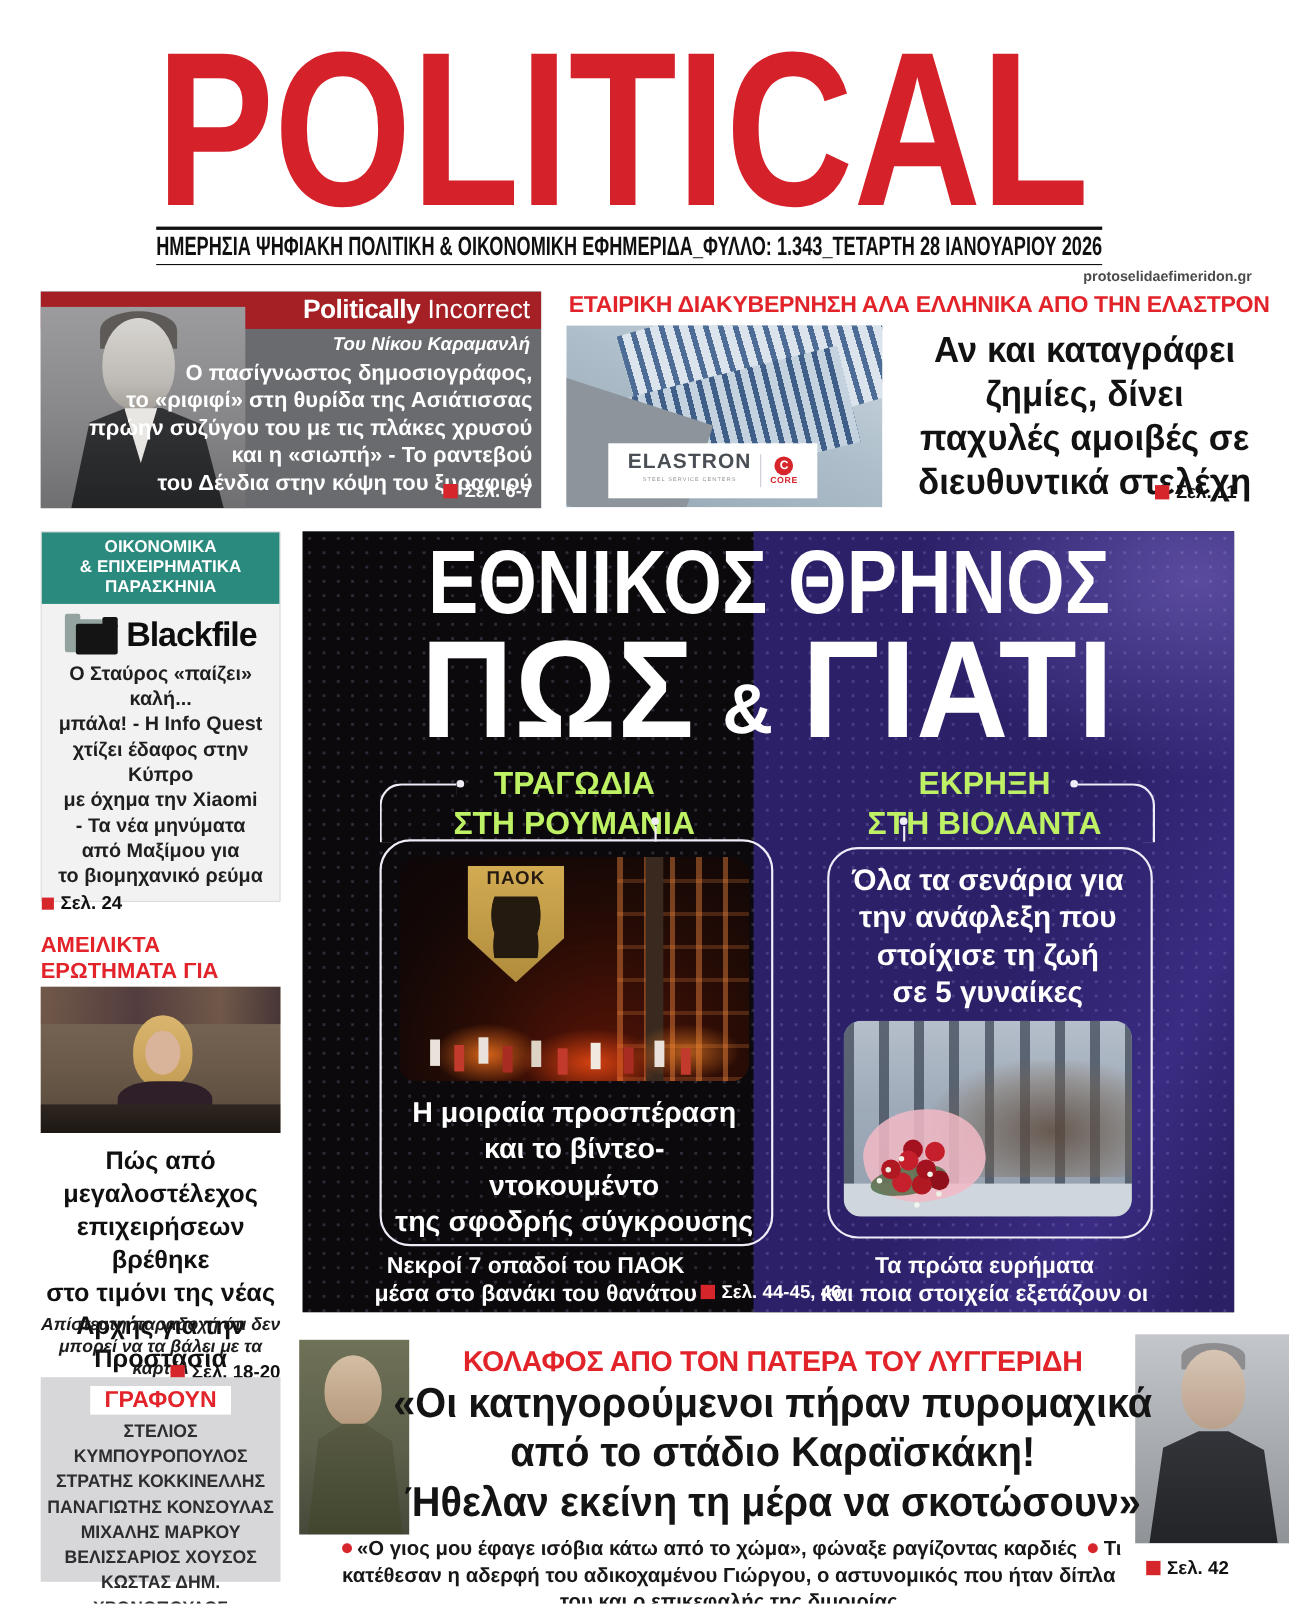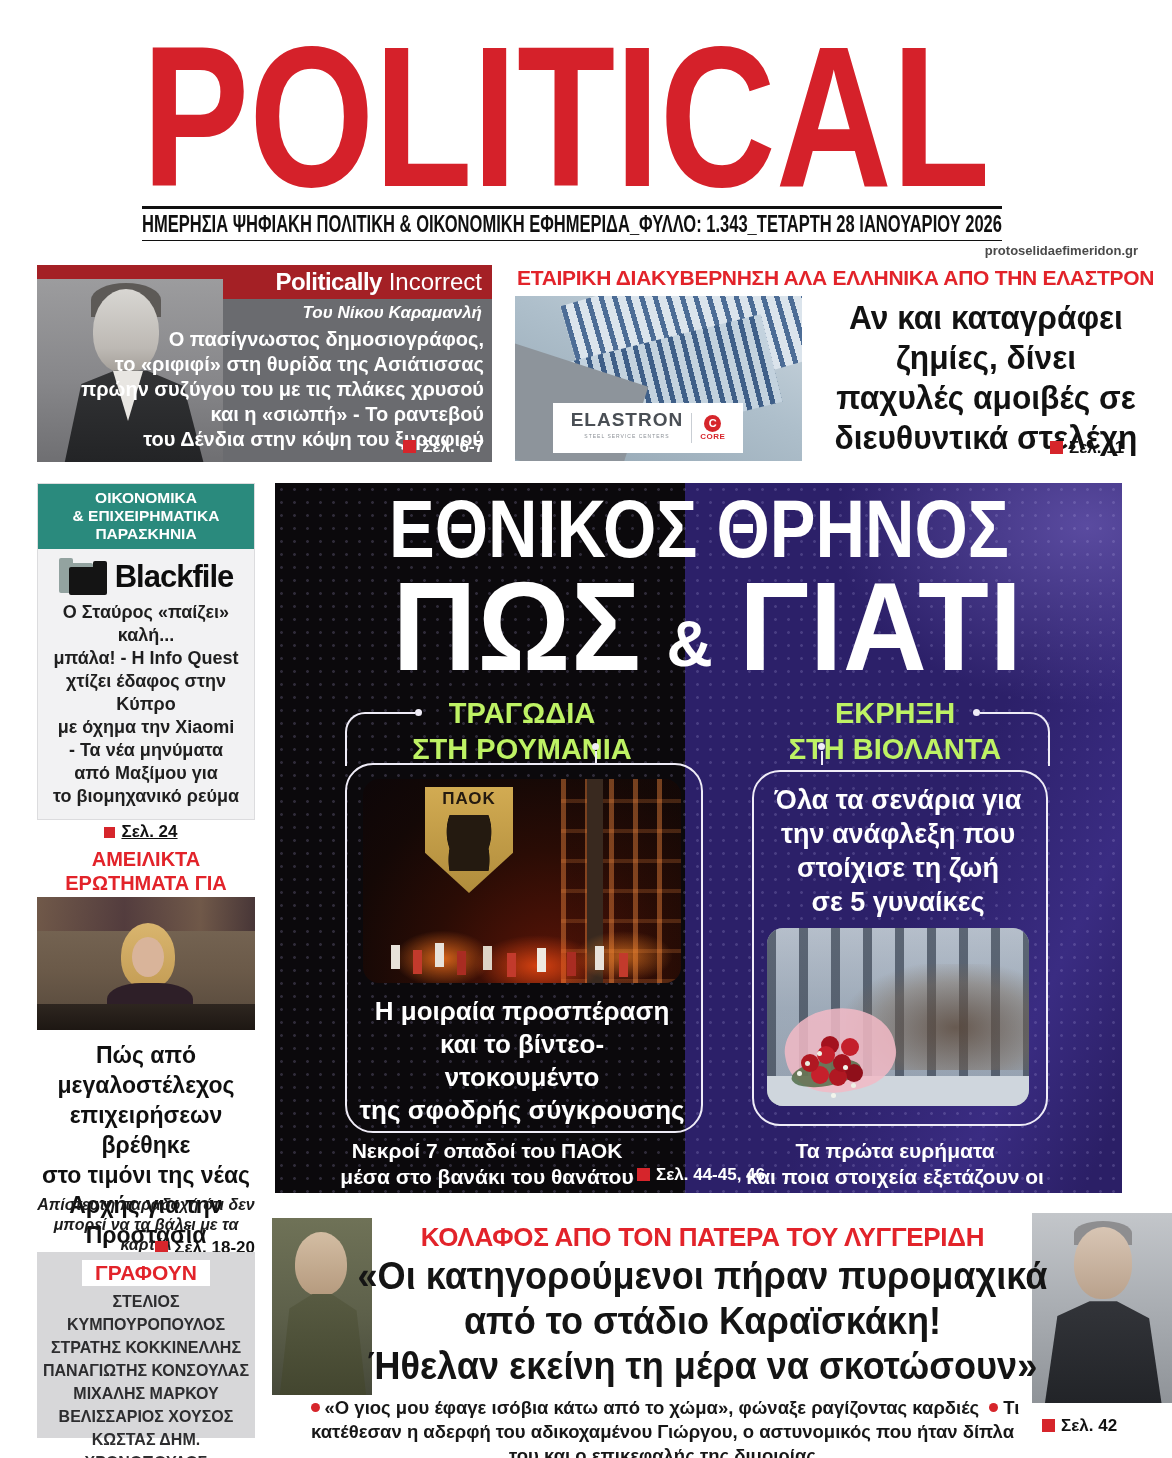--- a/index.html
+++ b/index.html
@@ -45,43 +45,43 @@
   .eco{left:37px;top:483px;width:218px;height:337px;background:#f2f2f3;border:1px solid #dcdcde;box-sizing:border-box;}
   .eco-head{background:#2a8a7d;color:#fff;font-weight:bold;text-align:center;font-size:15.5px;line-height:18px;padding:5px 0 6px;}
   .bf-row{display:flex;align-items:center;justify-content:center;gap:6px;margin:8px 0 4px;}
   .bf-icon{position:relative;width:50px;height:40px;}
   .bf-back{position:absolute;left:0;top:6px;width:34px;height:30px;background:#93a3a0;border-radius:2px;}
   .bf-backtab{position:absolute;left:0;top:1px;width:14px;height:8px;background:#93a3a0;border-radius:2px 2px 0 0;}
   .bf-front{position:absolute;left:10px;top:10px;width:38px;height:28px;background:#141414;border-radius:2px;}
   .bf-fronttab{position:absolute;left:34px;top:4px;width:14px;height:9px;background:#141414;border-radius:2px 2px 0 0;}
   .bf-name{font-weight:bold;font-size:31px;color:#0d0d0d;letter-spacing:-1px;}
   .eco-text{text-align:center;font-weight:bold;font-size:18px;line-height:23px;color:#1f1f1f;}
-  .eco-ref{text-align:center;padding-right:10px;margin-top:14px;text-decoration:underline;}
+  .eco-ref{text-align:left;padding-right:10px;margin-top:3px;}
   .eco-foot{position:absolute;left:-1px;bottom:-1px;width:220px;background:#101010;color:#fff;text-align:center;font-weight:bold;font-size:16px;line-height:21px;padding:3px 0 4px;}
   
-  .ts-kicker{left:37px;top:847px;width:218px;text-align:center;color:#e2232a;font-weight:bold;font-size:20px;line-height:24px;}
+  .ts-kicker{left:37px;top:847px;width:218px;text-align:left;color:#e2232a;font-weight:bold;font-size:20px;line-height:24px;}
   .ts-photo{left:37px;top:897px;width:218px;height:133px;background:linear-gradient(180deg,#7b6a58 0%,#6b5a49 55%,#54473a 100%);overflow:hidden;}
   .ts-blur{position:absolute;left:0;top:0;width:100%;height:34px;background:linear-gradient(90deg,#6e5546,#4a3238 40%,#6e5546 75%,#3c2a30);opacity:.8;}
   .ts-bench{position:absolute;left:0;bottom:0;width:100%;height:26px;background:linear-gradient(180deg,#2e2620,#1d1713);}
   .ts-hair{position:absolute;left:84px;top:26px;width:54px;height:66px;border-radius:50% 50% 45% 45%;background:linear-gradient(180deg,#d9b56e,#c49d55);}
   .ts-face{position:absolute;left:95px;top:40px;width:32px;height:40px;border-radius:50%;background:#d9b49a;}
   .ts-top{position:absolute;left:70px;top:86px;width:86px;height:40px;border-radius:40% 40% 0 0;background:#2e1f28;}
   .ts-head{left:37px;top:1040px;width:218px;text-align:center;font-weight:bold;color:#101010;font-size:23px;line-height:30px;}
   .ts-sub{left:37px;top:1195px;width:218px;text-align:center;font-weight:bold;color:#1c1c1c;font-size:16px;line-height:20px;font-style:italic;}
   .ts-ref{left:37px;top:1238px;width:218px;text-align:right;}
   
   .gr-box{left:37px;top:1252px;width:218px;height:186px;background:#d7d7d9;}
   .gr-title{width:128px;margin:8px auto 4px;background:#fff;text-align:center;color:#e2232a;font-weight:bold;font-size:21px;padding:1px 0;}
   .gr-names{text-align:center;font-weight:bold;color:#2d2d2f;font-size:16.5px;line-height:23px;transform:scaleX(0.97);}
   
   .main{left:275px;top:483px;width:847px;height:710px;overflow:hidden;background:#0b090c;}
   .main-right{position:absolute;left:410px;top:0;width:437px;height:100%;background:radial-gradient(ellipse 420px 300px at 92% 6%, #5a4ba0 0%, rgba(90,75,160,0) 60%),linear-gradient(115deg,#2c2069 55%,#3a2c82 78%,#2b1f66 95%);}
   .dots{position:absolute;left:0;top:0;width:100%;height:100%;background-image:radial-gradient(rgba(190,180,235,0.20) 1.2px,transparent 1.6px);background-size:13px 13px;}
   .m-title{left:0;top:8px;width:847px;text-align:center;}
-  .m-big{left:0;top:84px;width:847px;display:flex;align-items:center;justify-content:center;gap:14px;color:#fff;padding-left:10px;}
+  .m-big{left:0;top:84px;width:847px;display:flex;align-items:center;justify-content:center;gap:14px;color:#fff;}
   .m-big .w{font-weight:bold;font-size:126px;line-height:120px;letter-spacing:1px;transform:scaleX(0.92);}
   .m-big .amp{font-weight:bold;font-size:64px;margin-top:34px;}
   .kicker2{position:absolute;text-align:center;color:#bef264;font-weight:bold;font-size:29px;line-height:36px;}
   .conn-cl{position:absolute;border-top:2px solid #efecf7;border-left:2px solid #efecf7;border-top-left-radius:20px;}
   .conn-cr{position:absolute;border-top:2px solid #efecf7;border-right:2px solid #efecf7;border-top-right-radius:20px;}
   .conn-v{position:absolute;width:2px;background:#efecf7;}
   .dot{position:absolute;width:7px;height:7px;border-radius:50%;background:#efecf7;}
   .frame{position:absolute;border:2px solid #efecf7;border-radius:28px;}
   .m-img{position:absolute;border-radius:16px;overflow:hidden;}
   .paok-bg{position:absolute;inset:0;background:radial-gradient(circle at 60% 95%, #5a1407 0%, #2a0c05 45%, #140806 75%, #0d0608 100%);}

